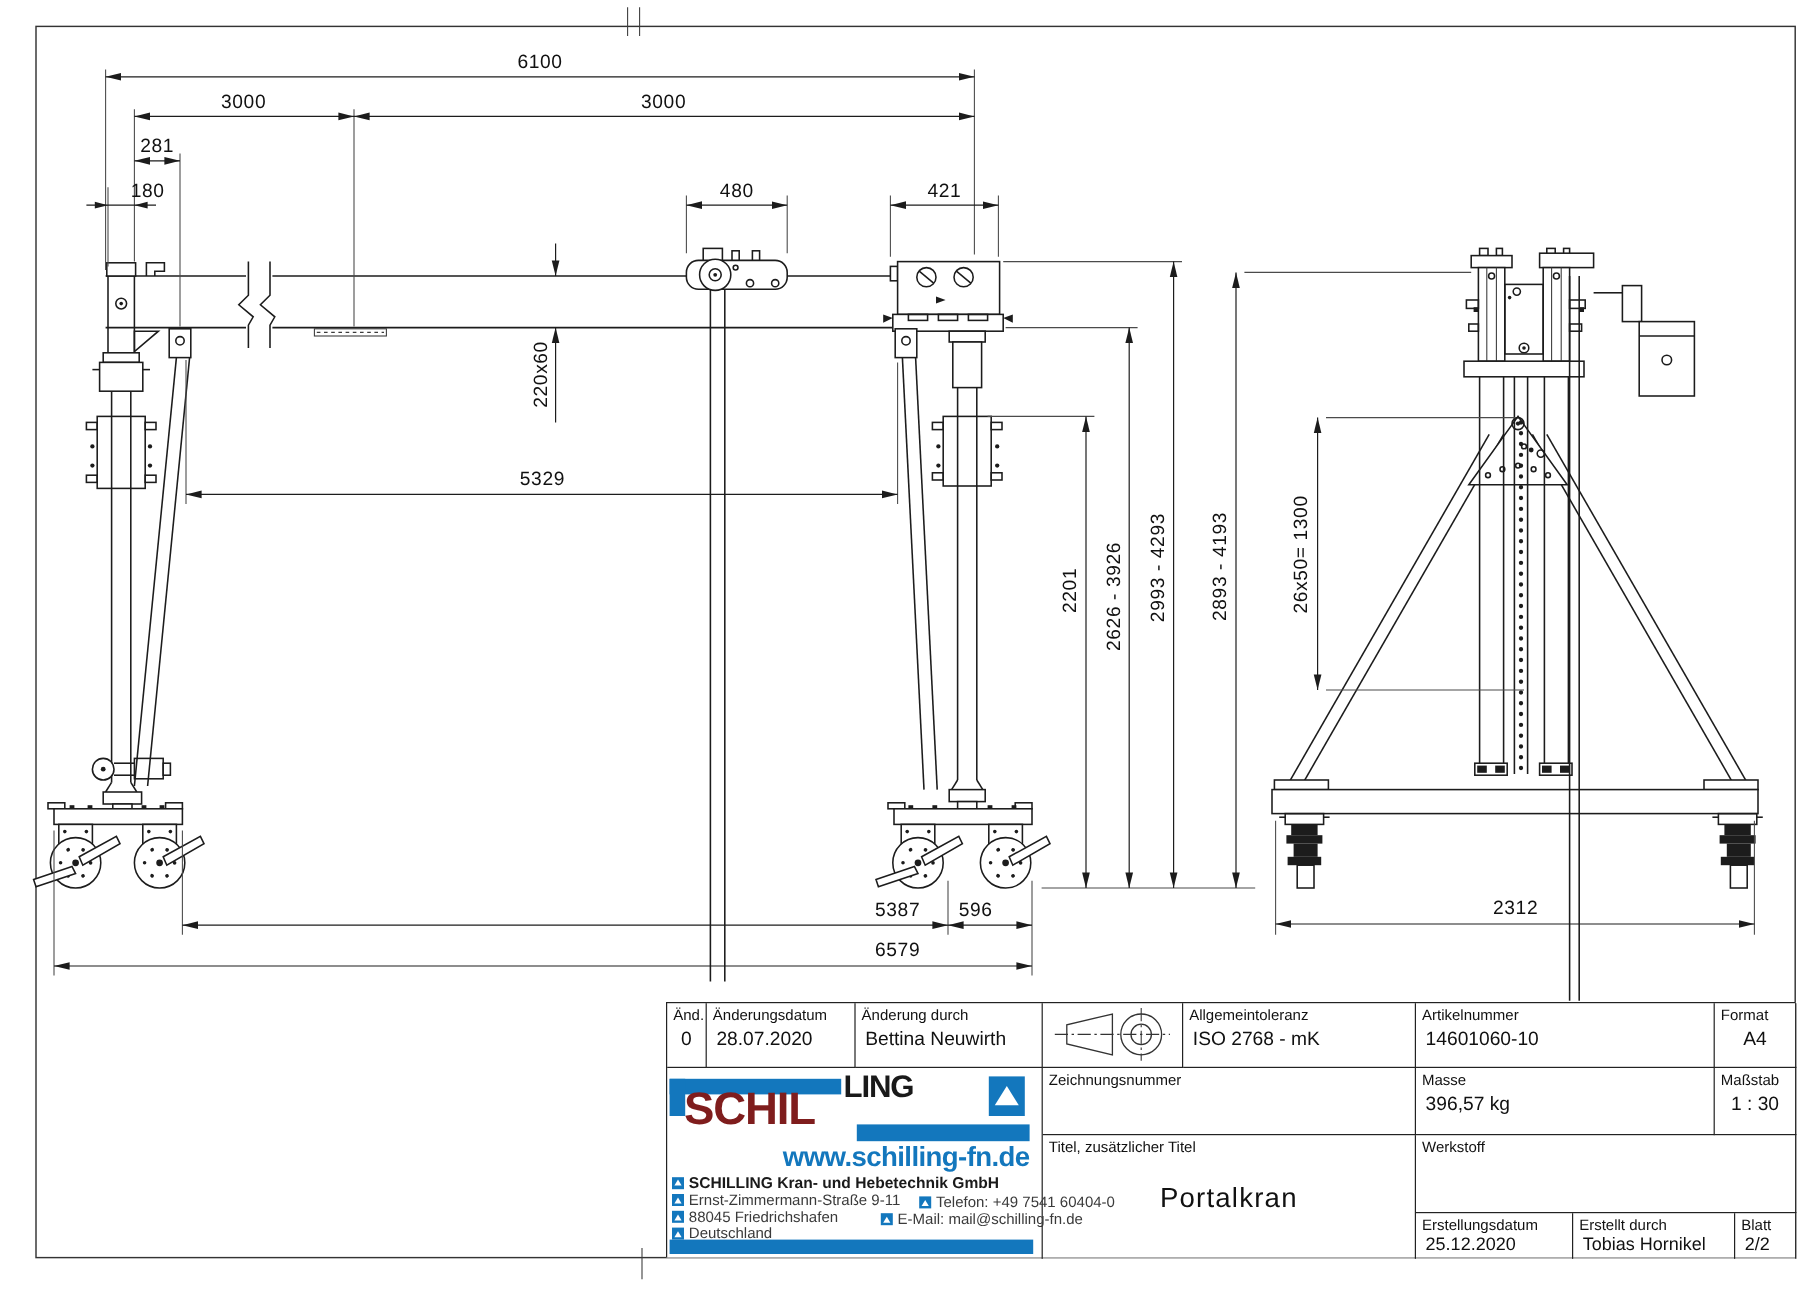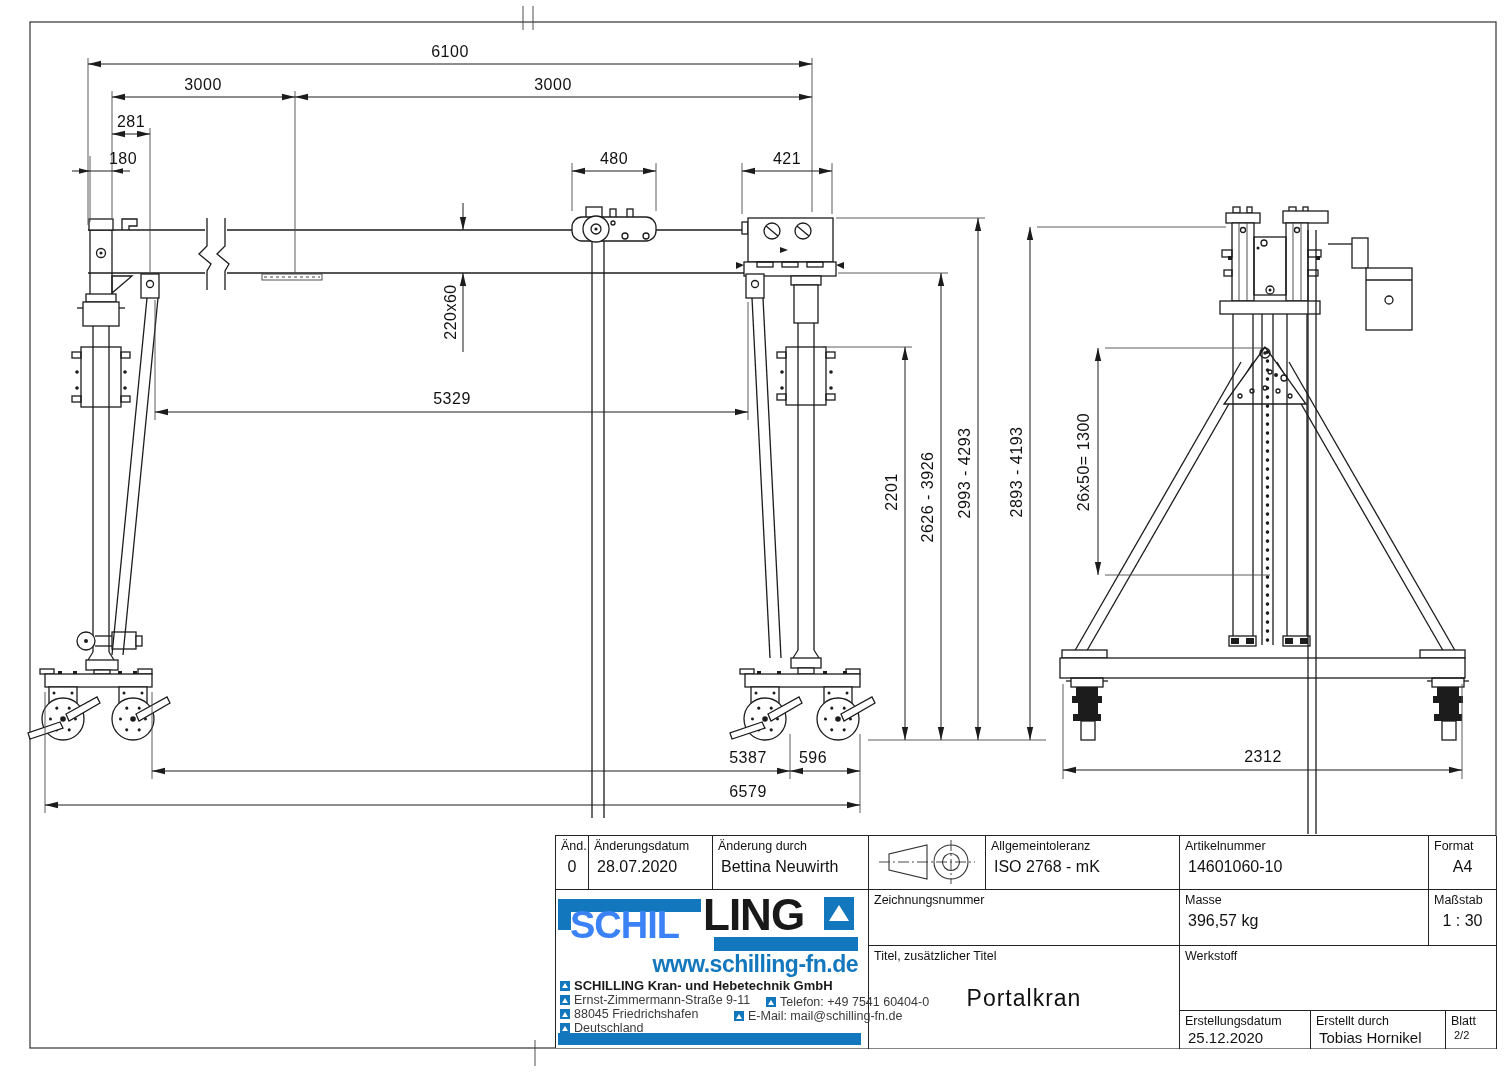--- a/index.html
+++ b/index.html
@@ -17,22 +17,22 @@
   
   .tb-outer{position:absolute;left:555px;top:835px;width:941px;height:213px;border-top:1.4px solid #222;border-left:1.4px solid #222;box-sizing:border-box;background:#fff;}
   .tb-cell{position:absolute;border-right:1.2px solid #222;border-bottom:1.2px solid #222;box-sizing:border-box;overflow:hidden;}
   .tb-label{display:block;font-size:12.5px;color:#111;padding:3px 0 0 5px;white-space:nowrap;}
   .tb-value{display:block;font-size:16px;color:#111;padding:5px 0 0 8px;white-space:nowrap;}
   .tb-value.center{text-align:center;padding-left:0;}
   .tb-title-value{display:block;font-size:23px;color:#111;text-align:center;margin-top:22px;letter-spacing:1px;}
   
   .logo-cell{position:absolute;left:0;top:54px;width:313px;height:159px;border-right:1.2px solid #222;box-sizing:border-box;}
   .lg-bar{position:absolute;background:var(--blue);}
-  .lg-schil{position:absolute;left:14px;top:14px;font-size:38px;font-weight:900;color:#3b82f6;letter-spacing:-1px;}
-  .lg-ling{position:absolute;left:147px;top:0px;font-size:44px;font-weight:900;color:#191919;letter-spacing:-1px;}
+  .lg-schil{position:absolute;left:14px;top:14px;font-size:38px;font-weight:900;color:#7f1d1d;letter-spacing:-1px;}
+  .lg-ling{position:absolute;left:147px;top:0px;font-size:26px;font-weight:900;color:#191919;letter-spacing:-1px;}
   .lg-sq{position:absolute;left:268px;top:7px;width:30px;height:33px;background:var(--blue);}
   .lg-tri{position:absolute;left:5px;top:8px;width:0;height:0;border-left:10px solid transparent;border-right:10px solid transparent;border-bottom:16px solid #fff;}
   .lg-web{position:absolute;right:10px;top:61px;color:var(--blue);font-weight:bold;font-size:23px;letter-spacing:-0.5px;}
   .addr-row{position:absolute;font-size:12.5px;color:#3a3a3a;white-space:nowrap;display:flex;align-items:center;gap:4px;}
   .addr-row.bold{font-weight:bold;color:#1a1a1a;font-size:13px;}
   .bullet{width:10px;height:10px;background:var(--blue);position:relative;display:inline-block;flex:0 0 auto;}
   .bullet::after{content:"";position:absolute;left:2px;top:2.5px;border-left:3px solid transparent;border-right:3px solid transparent;border-bottom:5px solid #fff;}
 </style>
 </head>
 <body>
@@ -463,21 +463,21 @@
   <div class="tb-cell" style="left:624px;top:175px;width:131px;height:38px;border-bottom:none;">
     <span class="tb-label">Erstellungsdatum</span>
     <span class="tb-value" style="padding-top:1px;font-size:15px;">25.12.2020</span>
   </div>
   <div class="tb-cell" style="left:755px;top:175px;width:135px;height:38px;border-bottom:none;">
     <span class="tb-label">Erstellt durch</span>
     <span class="tb-value" style="padding-top:1px;font-size:15px;">Tobias Hornikel</span>
   </div>
   <div class="tb-cell" style="left:890px;top:175px;width:51px;height:38px;border-bottom:none;">
     <span class="tb-label">Blatt</span>
-    <span class="tb-value" style="padding-top:1px;font-size:11px;">2/2</span>
+    <span class="tb-value" style="padding-top:1px;font-size:15px;">2/2</span>
   </div>
 
   <div class="logo-cell">
     <div class="lg-bar" style="left:2px;top:9px;width:143px;height:13px;"></div>
     <div class="lg-bar" style="left:2px;top:9px;width:13px;height:31px;"></div>
     <div class="lg-schil">SCHIL</div>
     <div class="lg-ling">LING</div>
     <div class="lg-sq">
         <div class="lg-tri"></div>
       </div>

